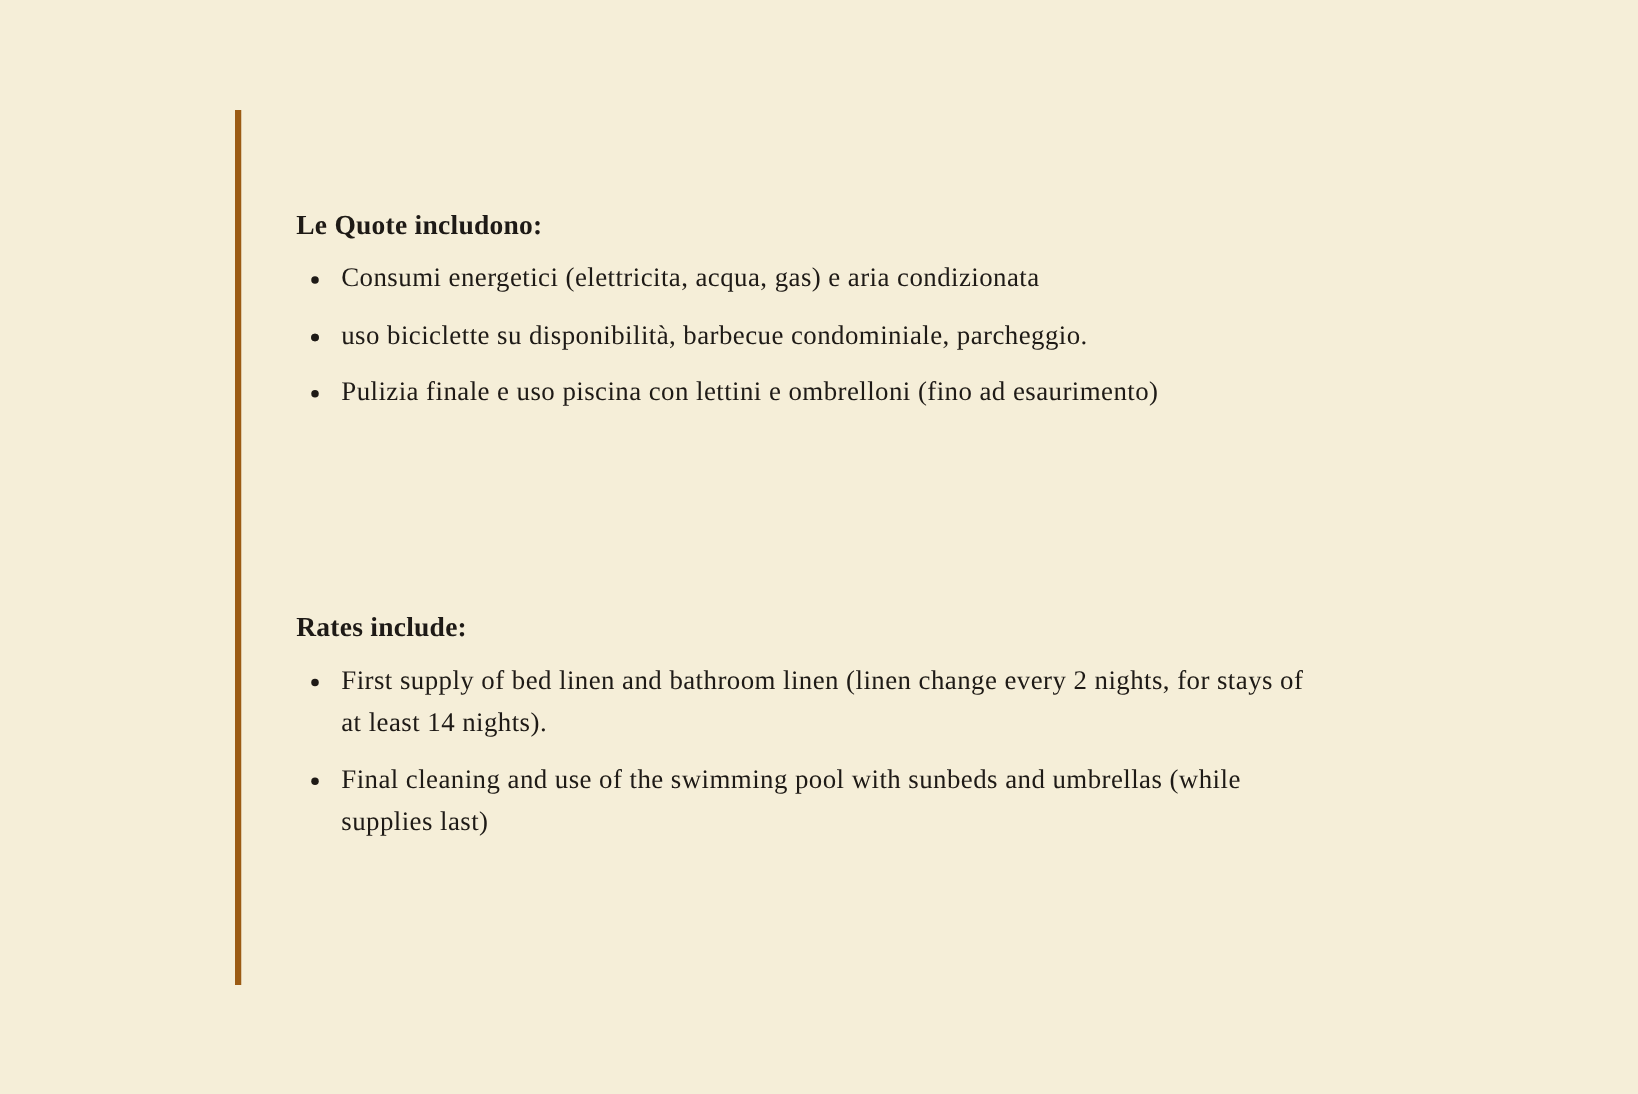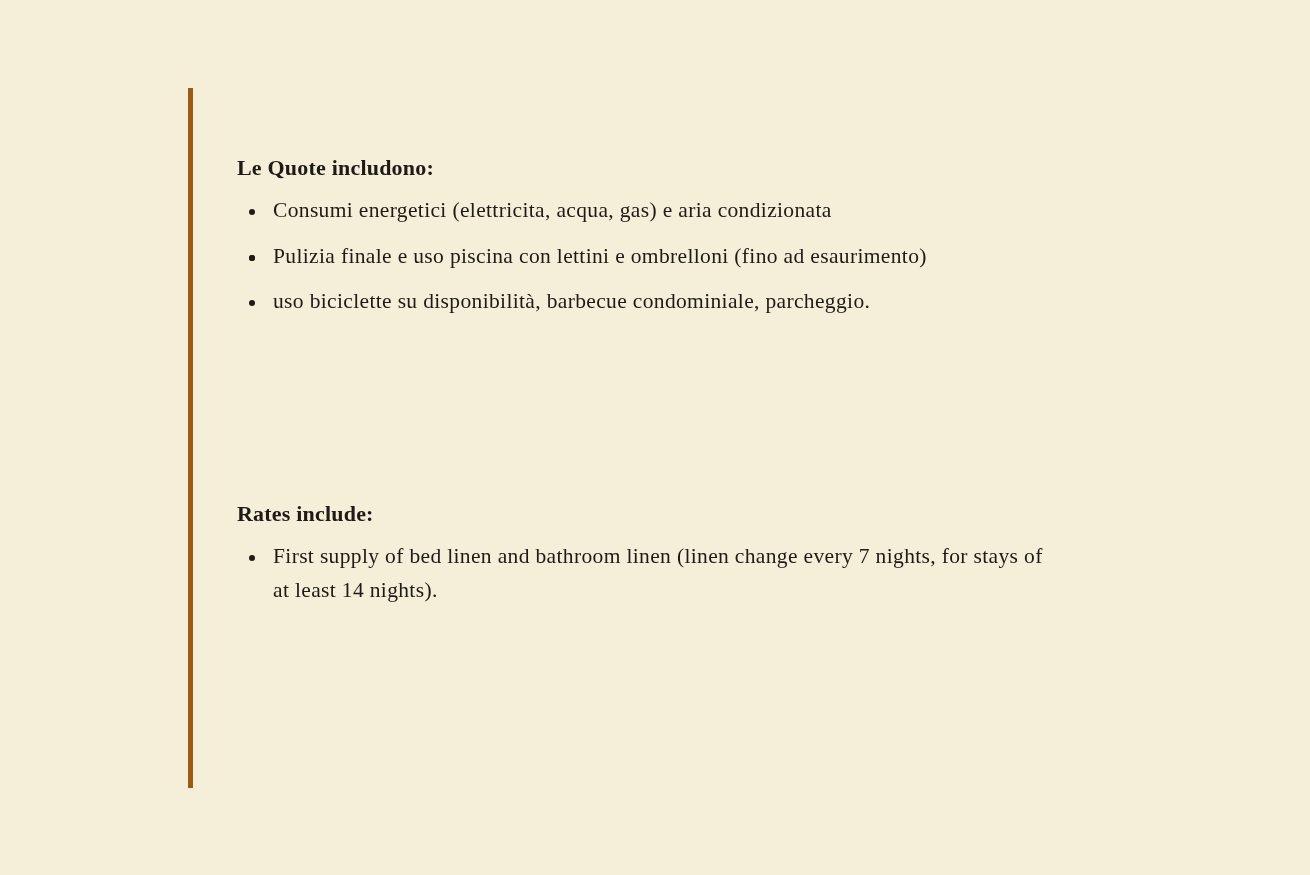--- a/index.html
+++ b/index.html
@@ -22,26 +22,26 @@
       width: 5px;
       height: 700px;
       background: #9b5b14;
     }
     .section {
       position: absolute;
       left: 237px;
       width: 820px;
     }
     .section.it { top: 150px; }
-    .section.en { top: 496px; }
+    .section.en { top: 472px; }
     .section-title {
       font-size: 22px;
       font-weight: bold;
       line-height: 28px;
-      margin: 4px 0 3px 0;
+      margin: 16px 0 3px 0;
       letter-spacing: 0.2px;
     }
     ul.items {
       list-style: none;
       margin: 0;
       padding: 0;
     }
     ul.items li {
       position: relative;
       padding-left: 36px;
@@ -70,30 +70,34 @@
   <ul class="items">
     <li>
       <span class="bullet" style="background: rgb(30, 26, 22);"></span>
       <span>Consumi energetici (elettricita, acqua, gas) e aria condizionata</span>
     </li>
     <li>
       <span class="bullet" style="background: rgb(30, 26, 22);"></span>
     </li>
     <li>
       <span class="bullet" style="background: rgb(30, 26, 22);"></span>
-      <span>Pulizia finale e uso piscina con lettini e ombrelloni (fino ad esaurimento)</span>
+      <span>uso biciclette su disponibilità, barbecue condominiale, parcheggio.</span>
     </li>
     <li>
       <span class="bullet" style="background: rgb(30, 26, 22);"></span>
-      <span>uso biciclette su disponibilità, barbecue condominiale, parcheggio.</span>
+      <span>Pulizia finale e uso piscina con lettini e ombrelloni (fino ad esaurimento)</span>
     </li>
   </ul>
 </section>
 
 <section class="section en">
   <h2 class="section-title">Rates include:</h2>
   <ul class="items">
     <li>
       <span class="bullet" style="background: rgb(30, 26, 22);"></span>
-      <span>First supply of bed linen and bathroom linen (linen change every 7 nights, for stays of at least 14 nights).</span>
+      <span>First supply of bed linen and bathroom linen (linen change every 2 nights, for stays of at least 14 nights).</span>
+    </li>
+    <li>
+      <span class="bullet" style="background: rgb(30, 26, 22);"></span>
+      <span>Final cleaning and use of the swimming pool with sunbeds and umbrellas (while supplies last)</span>
     </li>
   </ul>
 </section>
 
 </body></html>

